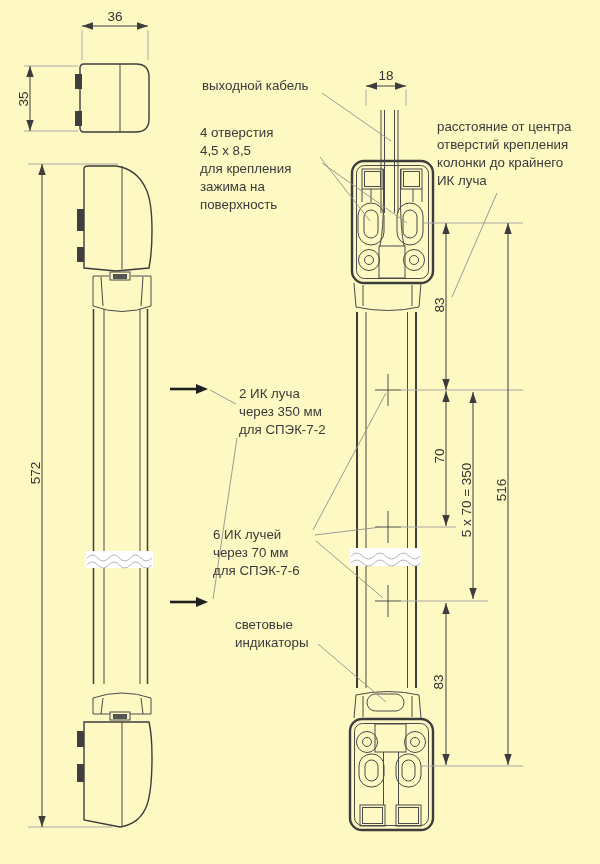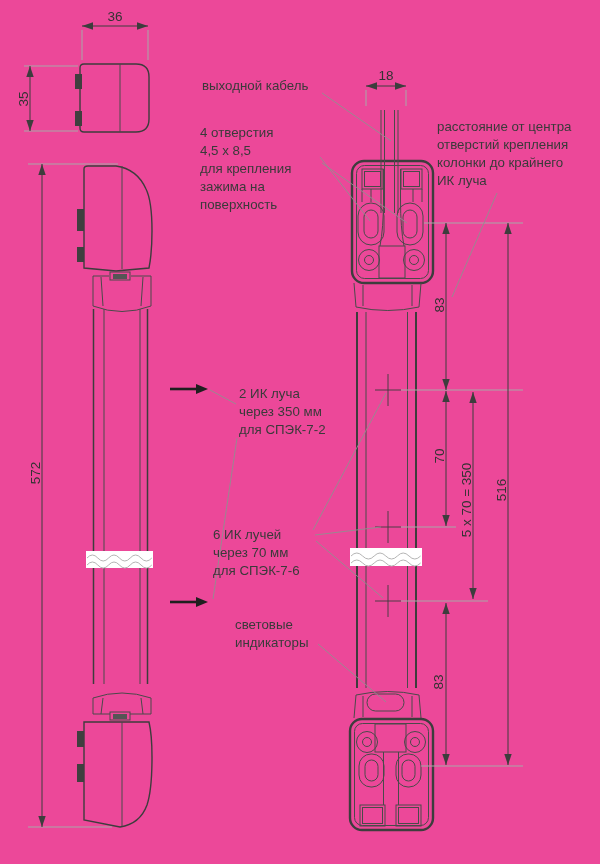--- a/index.html
+++ b/index.html
@@ -1,16 +1,16 @@
 <!DOCTYPE html>
 <html><head>
 <meta charset="utf-8">
 <style>
   html,body{margin:0;padding:0;background:#ffffff;}
-  .canvas{position:relative;width:600px;height:864px;background:#ec4899;overflow:hidden;
+  .canvas{position:relative;width:600px;height:864px;background:#fef9c3;overflow:hidden;
           font-family:"Liberation Sans", sans-serif;}
   svg{position:absolute;left:0;top:0;}
   svg text{fill:#3a3a3a;font-size:13.3px;font-family:"Liberation Sans",sans-serif;}
   svg text.dim{font-size:13.5px;fill:#333333;}
   .outline{stroke:#3d3d3d;fill:none;}
   .thin{stroke:#4a4a4a;fill:none;stroke-width:1;}
   .ext{stroke:#a8a8a8;fill:none;stroke-width:1;}
   .dimline{stroke:#3d3d3d;fill:none;stroke-width:1;}
   .leader{stroke:#909090;fill:none;stroke-width:0.9;}
   .wavy{stroke:#b5b5b5;fill:none;stroke-width:1;}

